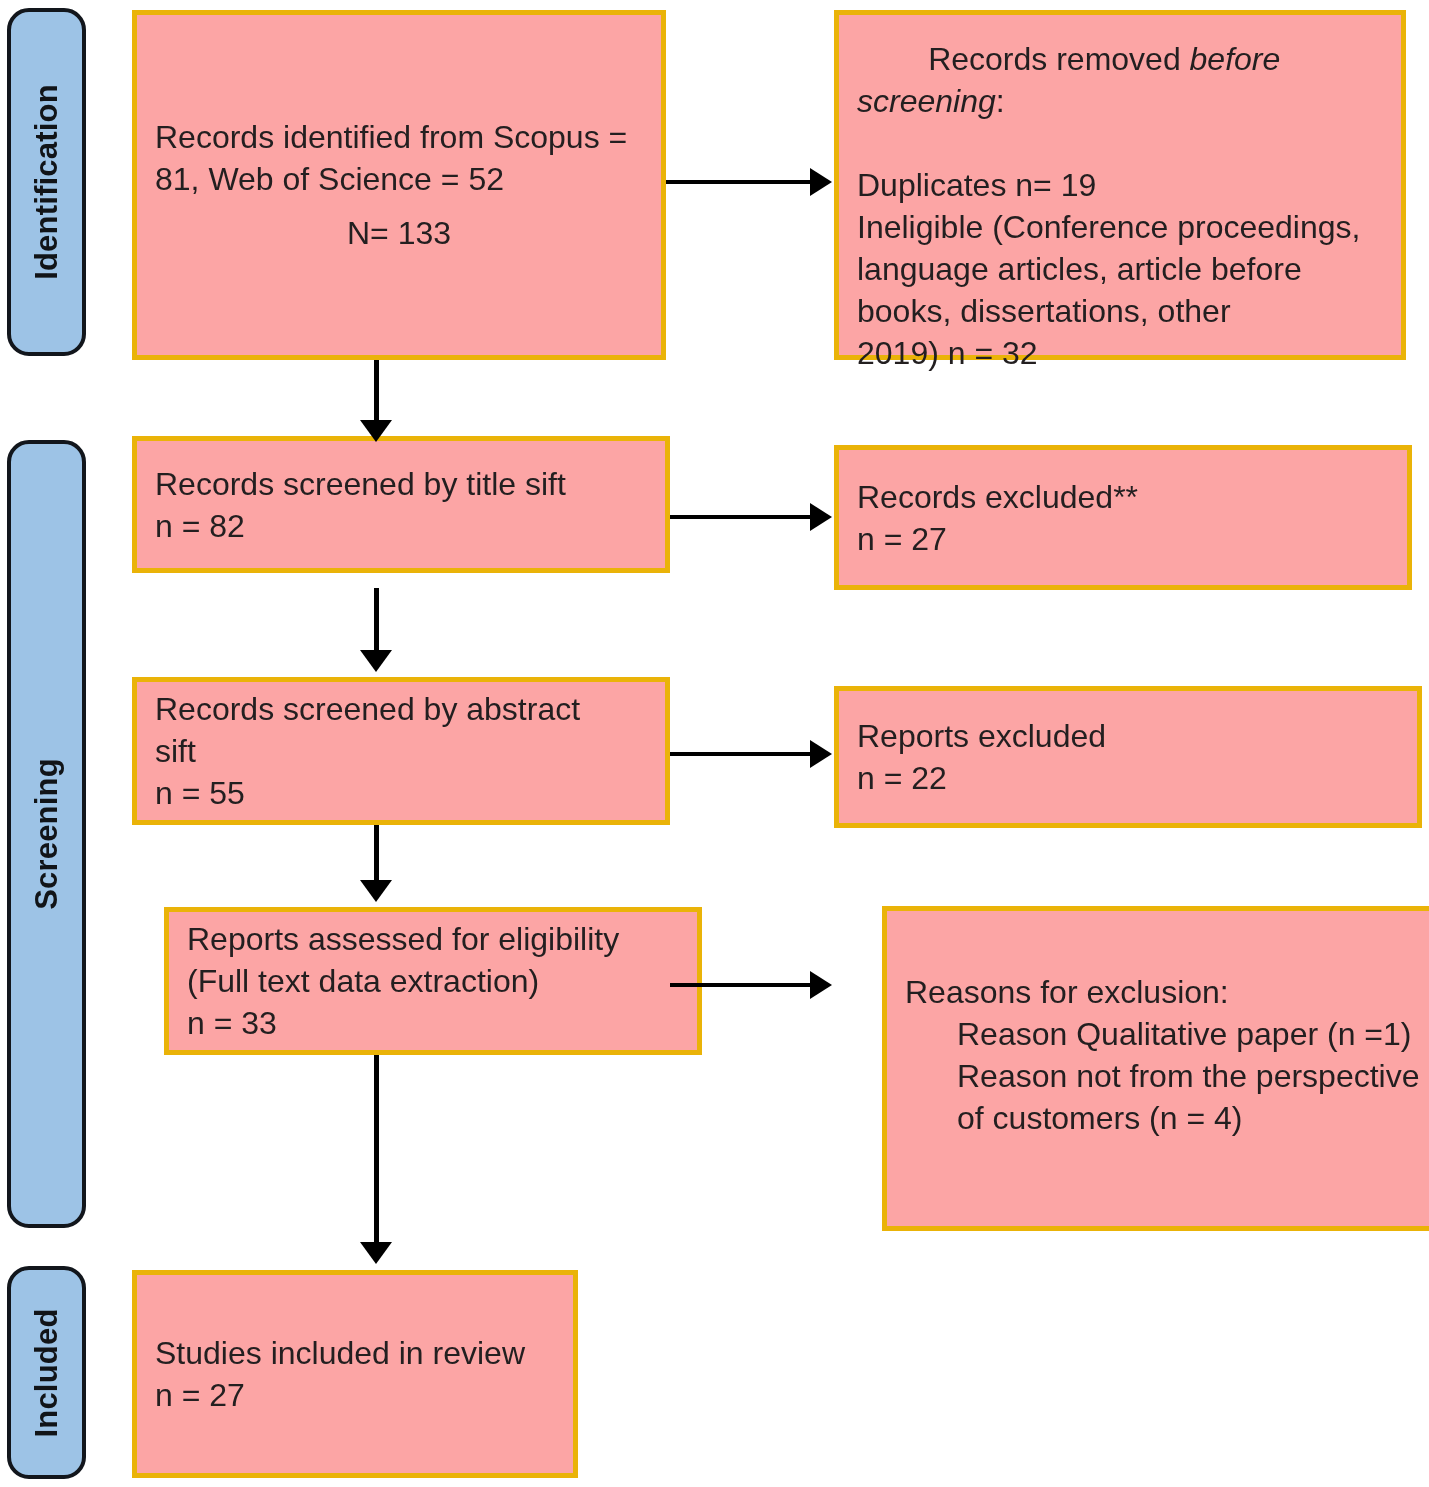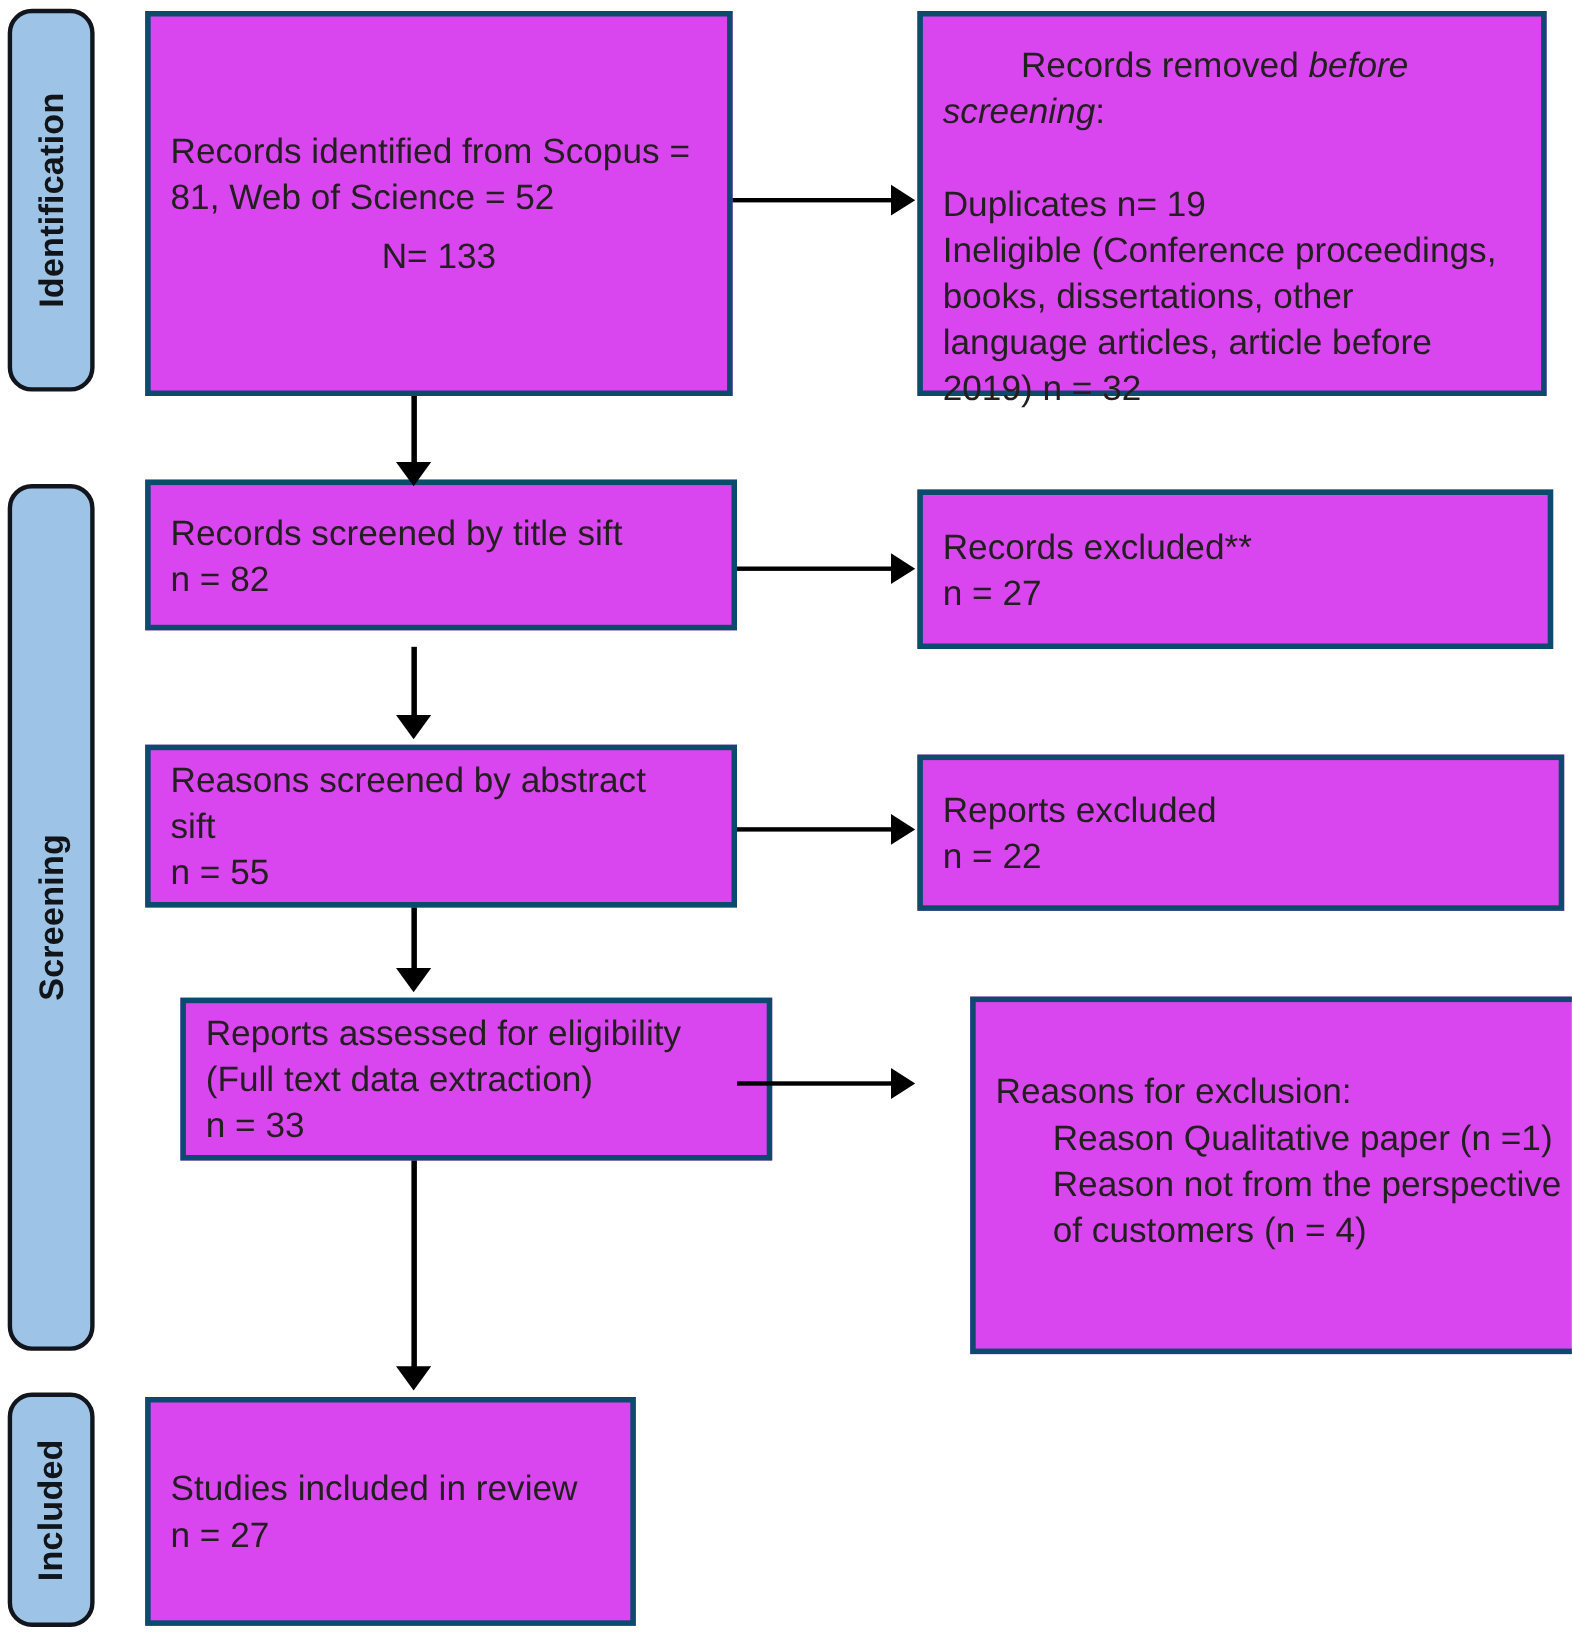--- a/index.html
+++ b/index.html
@@ -34,22 +34,22 @@
     white-space: nowrap;
     font-weight: bold;
     font-size: 31px;
     color: #111418;
     letter-spacing: 0.2px;
   }
 
   
   .box {
     position: absolute;
-    background: #d946ef;
-    border: 5px solid #0c4a6e;
+    background: #fca5a5;
+    border: 5px solid #eab308;
     box-sizing: border-box;
     display: flex;
     flex-direction: column;
     justify-content: center;
   }
   .box .lines {
     padding: 0 18px;
   }
   .box .line {
     font-size: 32px;
@@ -116,21 +116,21 @@
 
   <div class="box" style="left:132px; top:436px; width:538px; height:137px;">
     <div class="lines">
       <div class="line">Records screened by title sift</div>
       <div class="line">n = 82</div>
     </div>
   </div>
 
   <div class="box" style="left:132px; top:677px; width:538px; height:148px;">
     <div class="lines">
-      <div class="line">Reasons screened by abstract</div>
+      <div class="line">Records screened by abstract</div>
       <div class="line">sift</div>
       <div class="line">n = 55</div>
     </div>
   </div>
 
   <div class="box" style="left:132px; top:907px; width:538px; height:148px;margin-left:32px;">
     <div class="lines">
       <div class="line">Reports assessed for eligibility</div>
       <div class="line">(Full text data extraction)</div>
       <div class="line">n = 33</div>
@@ -144,22 +144,22 @@
     </div>
   </div>
 
   <div class="box" style="left:834px; top:10px; width:572px; height:350px;">
     <div class="lines">
       <div class="line italic-tail">
         <span>Records removed </span><i>before screening</i><span>:</span>
       </div>
       <div class="line">Duplicates n= 19</div>
       <div class="line">Ineligible (Conference proceedings,</div>
+      <div class="line">language articles, article before</div>
       <div class="line">books, dissertations, other</div>
-      <div class="line">language articles, article before</div>
       <div class="line">2019) n = 32</div>
     </div>
   </div>
 
   <div class="box" style="left:834px; top:445px; width:578px; height:145px;justify-content:center;">
     <div class="lines">
       <div class="line">Records excluded**</div>
       <div class="line">n = 27</div>
     </div>
   </div>

